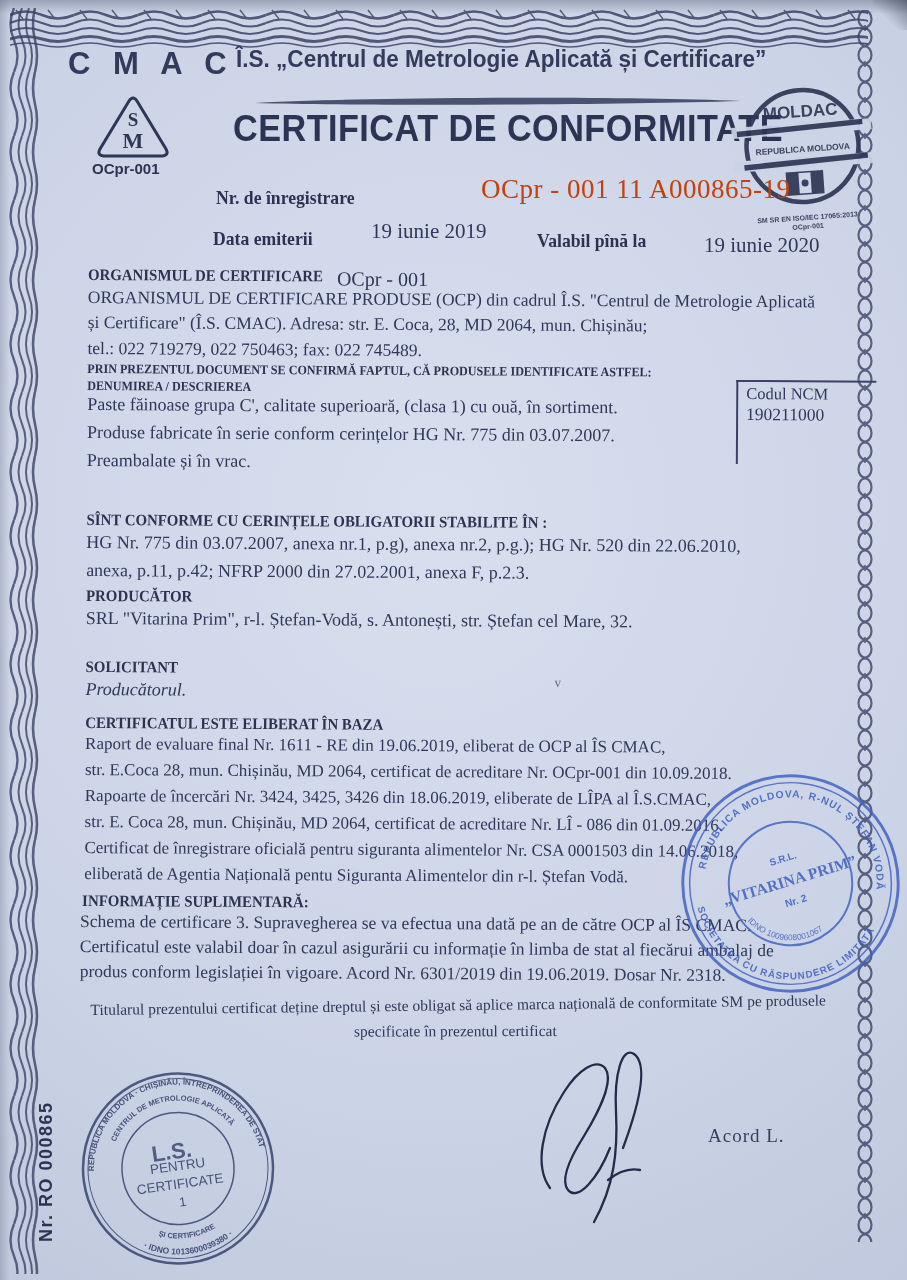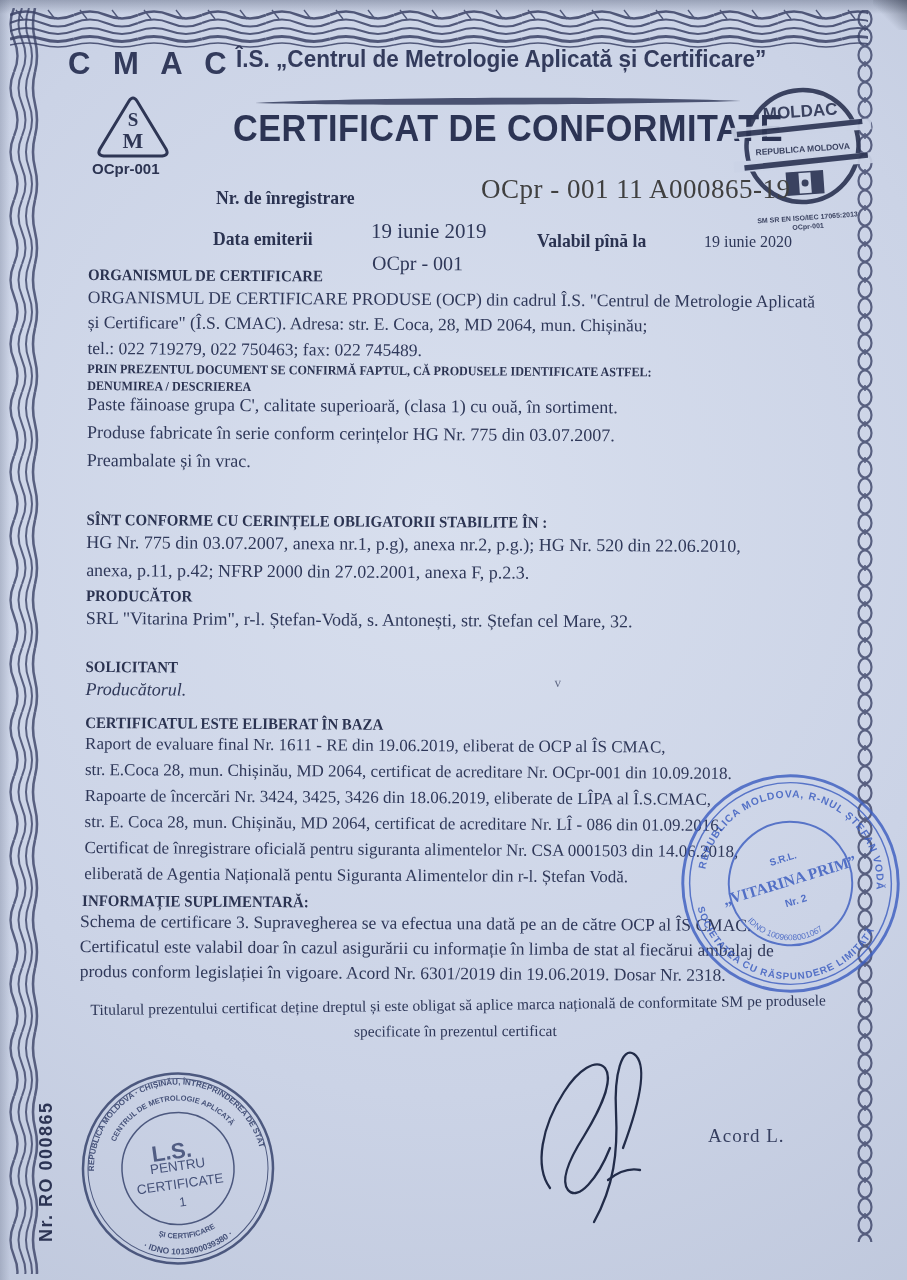--- a/index.html
+++ b/index.html
@@ -108,42 +108,46 @@
       <rect x="52" y="100" width="12" height="22" fill="#2e3655" stroke="none"></rect>
       <rect x="76" y="100" width="12" height="22" fill="#2e3655" stroke="none"></rect>
       <circle cx="70" cy="111" r="3.5" fill="#2e3655" stroke="none"></circle>
     </g>
     <text x="70" y="148" font-size="7" font-weight="bold" font-family="Liberation Sans,sans-serif" fill="#2e3655" stroke="none" text-anchor="middle">SM SR EN ISO/IEC 17065:2013</text>
     <text x="70" y="157" font-size="7" font-weight="bold" font-family="Liberation Sans,sans-serif" fill="#2e3655" stroke="none" text-anchor="middle">OCpr-001</text>
   </g>
 </svg>
 
 <div class="abs slbl" style="left:216px;top:187px;font-size:19px;">Nr. de înregistrare</div>
-<div class="abs ser" style="left:481px;top:174px;font-size:27px;letter-spacing:.5px;color:#404040;">OCpr - 001 11 A000865-19</div>
+<div class="abs ser" style="left:481px;top:174px;font-size:27px;letter-spacing:.5px;color:#c2410c;">OCpr - 001 11 A000865-19</div>
 
 <div class="abs slbl" style="left:213px;top:228px;font-size:19px;">Data emiterii</div>
 <div class="abs ser" style="left:371px;top:219px;font-size:21px;">19 iunie 2019</div>
 <div class="abs slbl" style="left:537px;top:230px;font-size:19px;">Valabil pînă la</div>
-<div class="abs ser" style="left:704px;top:233px;font-size:16px;">19 iunie 2020</div>
+<div class="abs ser" style="left:704px;top:233px;font-size:21px;">19 iunie 2020</div>
 
 <div class="main">
 
   <div class="abs slbl" style="left:88px;top:266px;font-size:16px;">ORGANISMUL DE CERTIFICARE</div>
-  <div class="abs ser" style="left:337px;top:250px;font-size:20px;margin-left:35px;">OCpr - 001</div>
+  <div class="abs ser" style="left:337px;top:266px;font-size:20px;">OCpr - 001</div>
   <div class="abs ser" style="left:88px;top:287px;font-size:17.5px;">ORGANISMUL DE CERTIFICARE PRODUSE  (OCP) din cadrul  Î.S. "Centrul de Metrologie Aplicată</div>
   <div class="abs ser" style="left:88px;top:312px;font-size:17.5px;">și Certificare" (Î.S. CMAC). Adresa: str. E. Coca, 28, MD 2064, mun. Chișinău;</div>
   <div class="abs ser" style="left:88px;top:338px;font-size:17.5px;">tel.: 022 719279, 022 750463; fax: 022 745489.</div>
 
   <div class="abs slbl" style="left:88px;top:361px;font-size:13px;">PRIN  PREZENTUL  DOCUMENT SE CONFIRMĂ  FAPTUL, CĂ  PRODUSELE IDENTIFICATE ASTFEL:</div>
   <div class="abs slbl" style="left:88px;top:378px;font-size:13px;">DENUMIREA / DESCRIEREA</div>
 
   <div class="abs ser" style="left:88px;top:394px;font-size:18px;">Paste făinoase grupa C', calitate superioară, (clasa 1) cu ouă, în sortiment.</div>
   <div class="abs ser" style="left:88px;top:422px;font-size:18px;">Produse fabricate în serie conform  cerințelor HG Nr. 775 din 03.07.2007.</div>
   <div class="abs ser" style="left:88px;top:450px;font-size:18px;">Preambalate și în vrac.</div>
 
+  <div class="abs codebox" style="left:737px;top:376px;width:130px;height:80px;">
+    <span class="ser" style="font-size:16.5px;">Codul NCM</span>
+    <span class="ser" style="font-size:17.5px;">190211000</span>
+  </div>
 
   <div class="abs slbl" style="left:88px;top:511px;font-size:16px;">SÎNT CONFORME CU CERINȚELE OBLIGATORII STABILITE ÎN :</div>
   <div class="abs ser" style="left:88px;top:532px;font-size:18px;">HG Nr. 775 din 03.07.2007, anexa nr.1, p.g),  anexa nr.2, p.g.); HG  Nr. 520 din 22.06.2010,</div>
   <div class="abs ser" style="left:88px;top:560px;font-size:18px;">anexa, p.11, p.42; NFRP 2000 din 27.02.2001, anexa F, p.2.3.</div>
 
   <div class="abs slbl" style="left:88px;top:587px;font-size:16px;">PRODUCĂTOR</div>
   <div class="abs ser" style="left:88px;top:608px;font-size:18px;">SRL "Vitarina Prim", r-l. Ștefan-Vodă, s. Antonești, str. Ștefan cel Mare, 32.</div>
 
 
   <div class="abs slbl" style="left:88px;top:658px;font-size:16px;">SOLICITANT</div>

